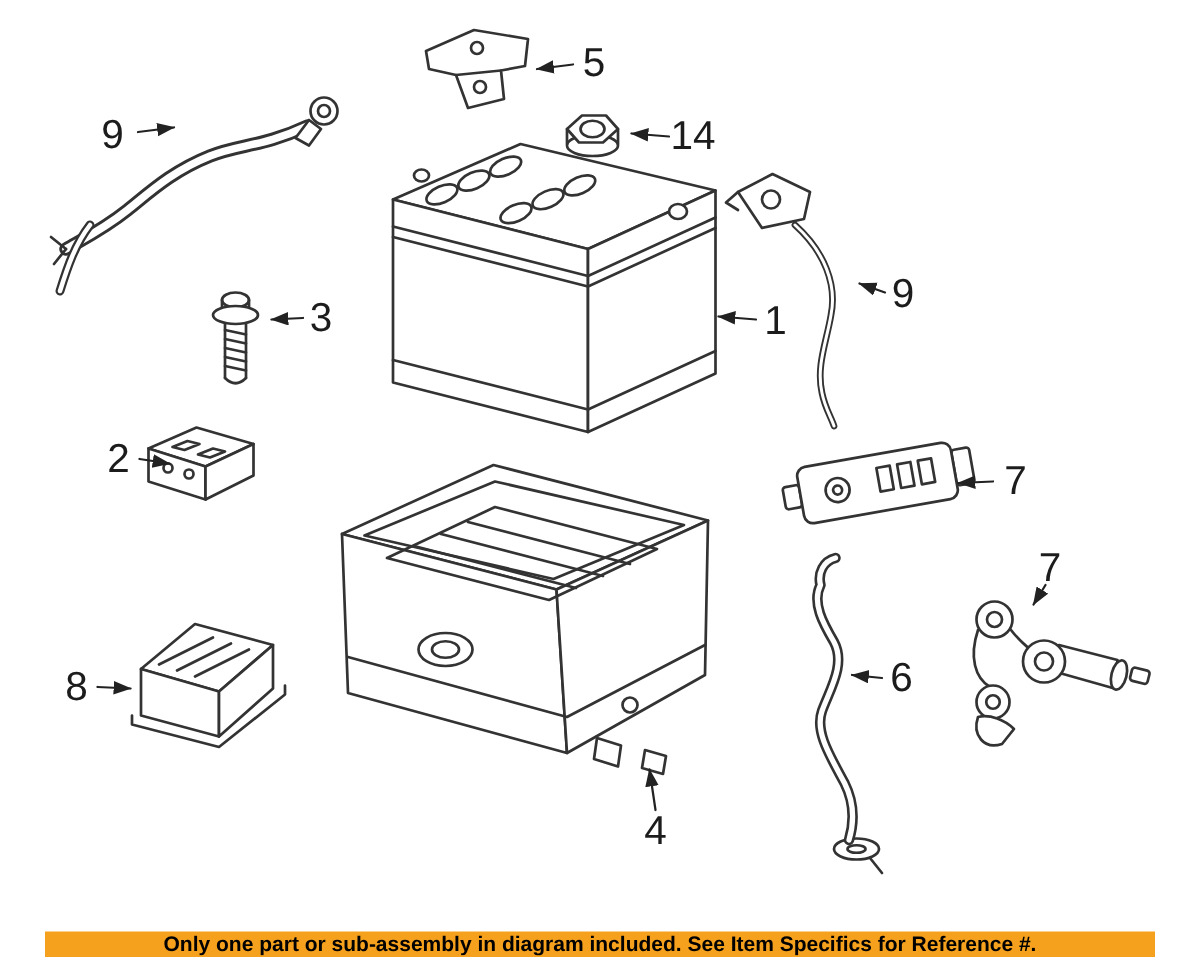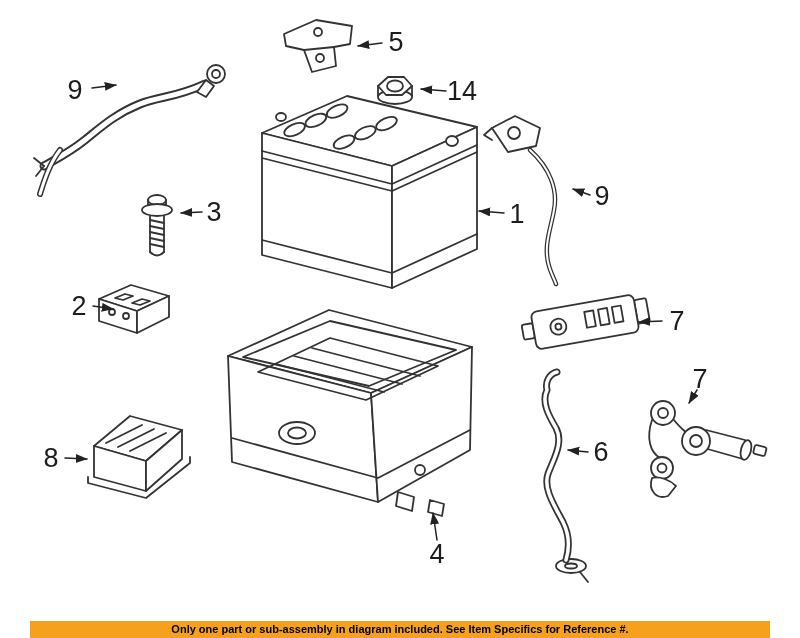--- a/index.html
+++ b/index.html
@@ -1,19 +1,19 @@
 <!DOCTYPE html>
 <html><head>
 <meta charset="utf-8">
 <style>
   html,body{margin:0;padding:0;background:#fff;}
   .stage{position:relative;width:800px;height:638px;background:#fff;font-family:"Liberation Sans",sans-serif;overflow:hidden;}
   .artwork{position:absolute;left:0;top:0;}
   .num{position:absolute;transform:translate(-50%,-50%);font-size:27px;color:#1c1c1c;user-select:none;}
-  .banner{position:absolute;left:30px;right:30px;bottom:0;background:#f5a11d;color:#000;font-weight:bold;font-size:11px;line-height:15px;text-align:center;padding:1px 4px;}
+  .banner{position:absolute;left:30px;right:30px;bottom:0;background:#f5a11d;color:#000;font-weight:bold;font-size:14px;line-height:15px;text-align:center;padding:1px 4px;}
   .banner-line{white-space:nowrap;overflow:hidden;}
 </style>
 </head>
 <body>
 
 <div class="stage">
 
   <svg class="artwork" width="800" height="638" viewBox="0 0 800 638" fill="none" stroke="#333" stroke-width="1.8" stroke-linejoin="round" stroke-linecap="round">
     <defs>
       <marker id="ah" markerWidth="9" markerHeight="8" refX="7.5" refY="3" orient="auto">

